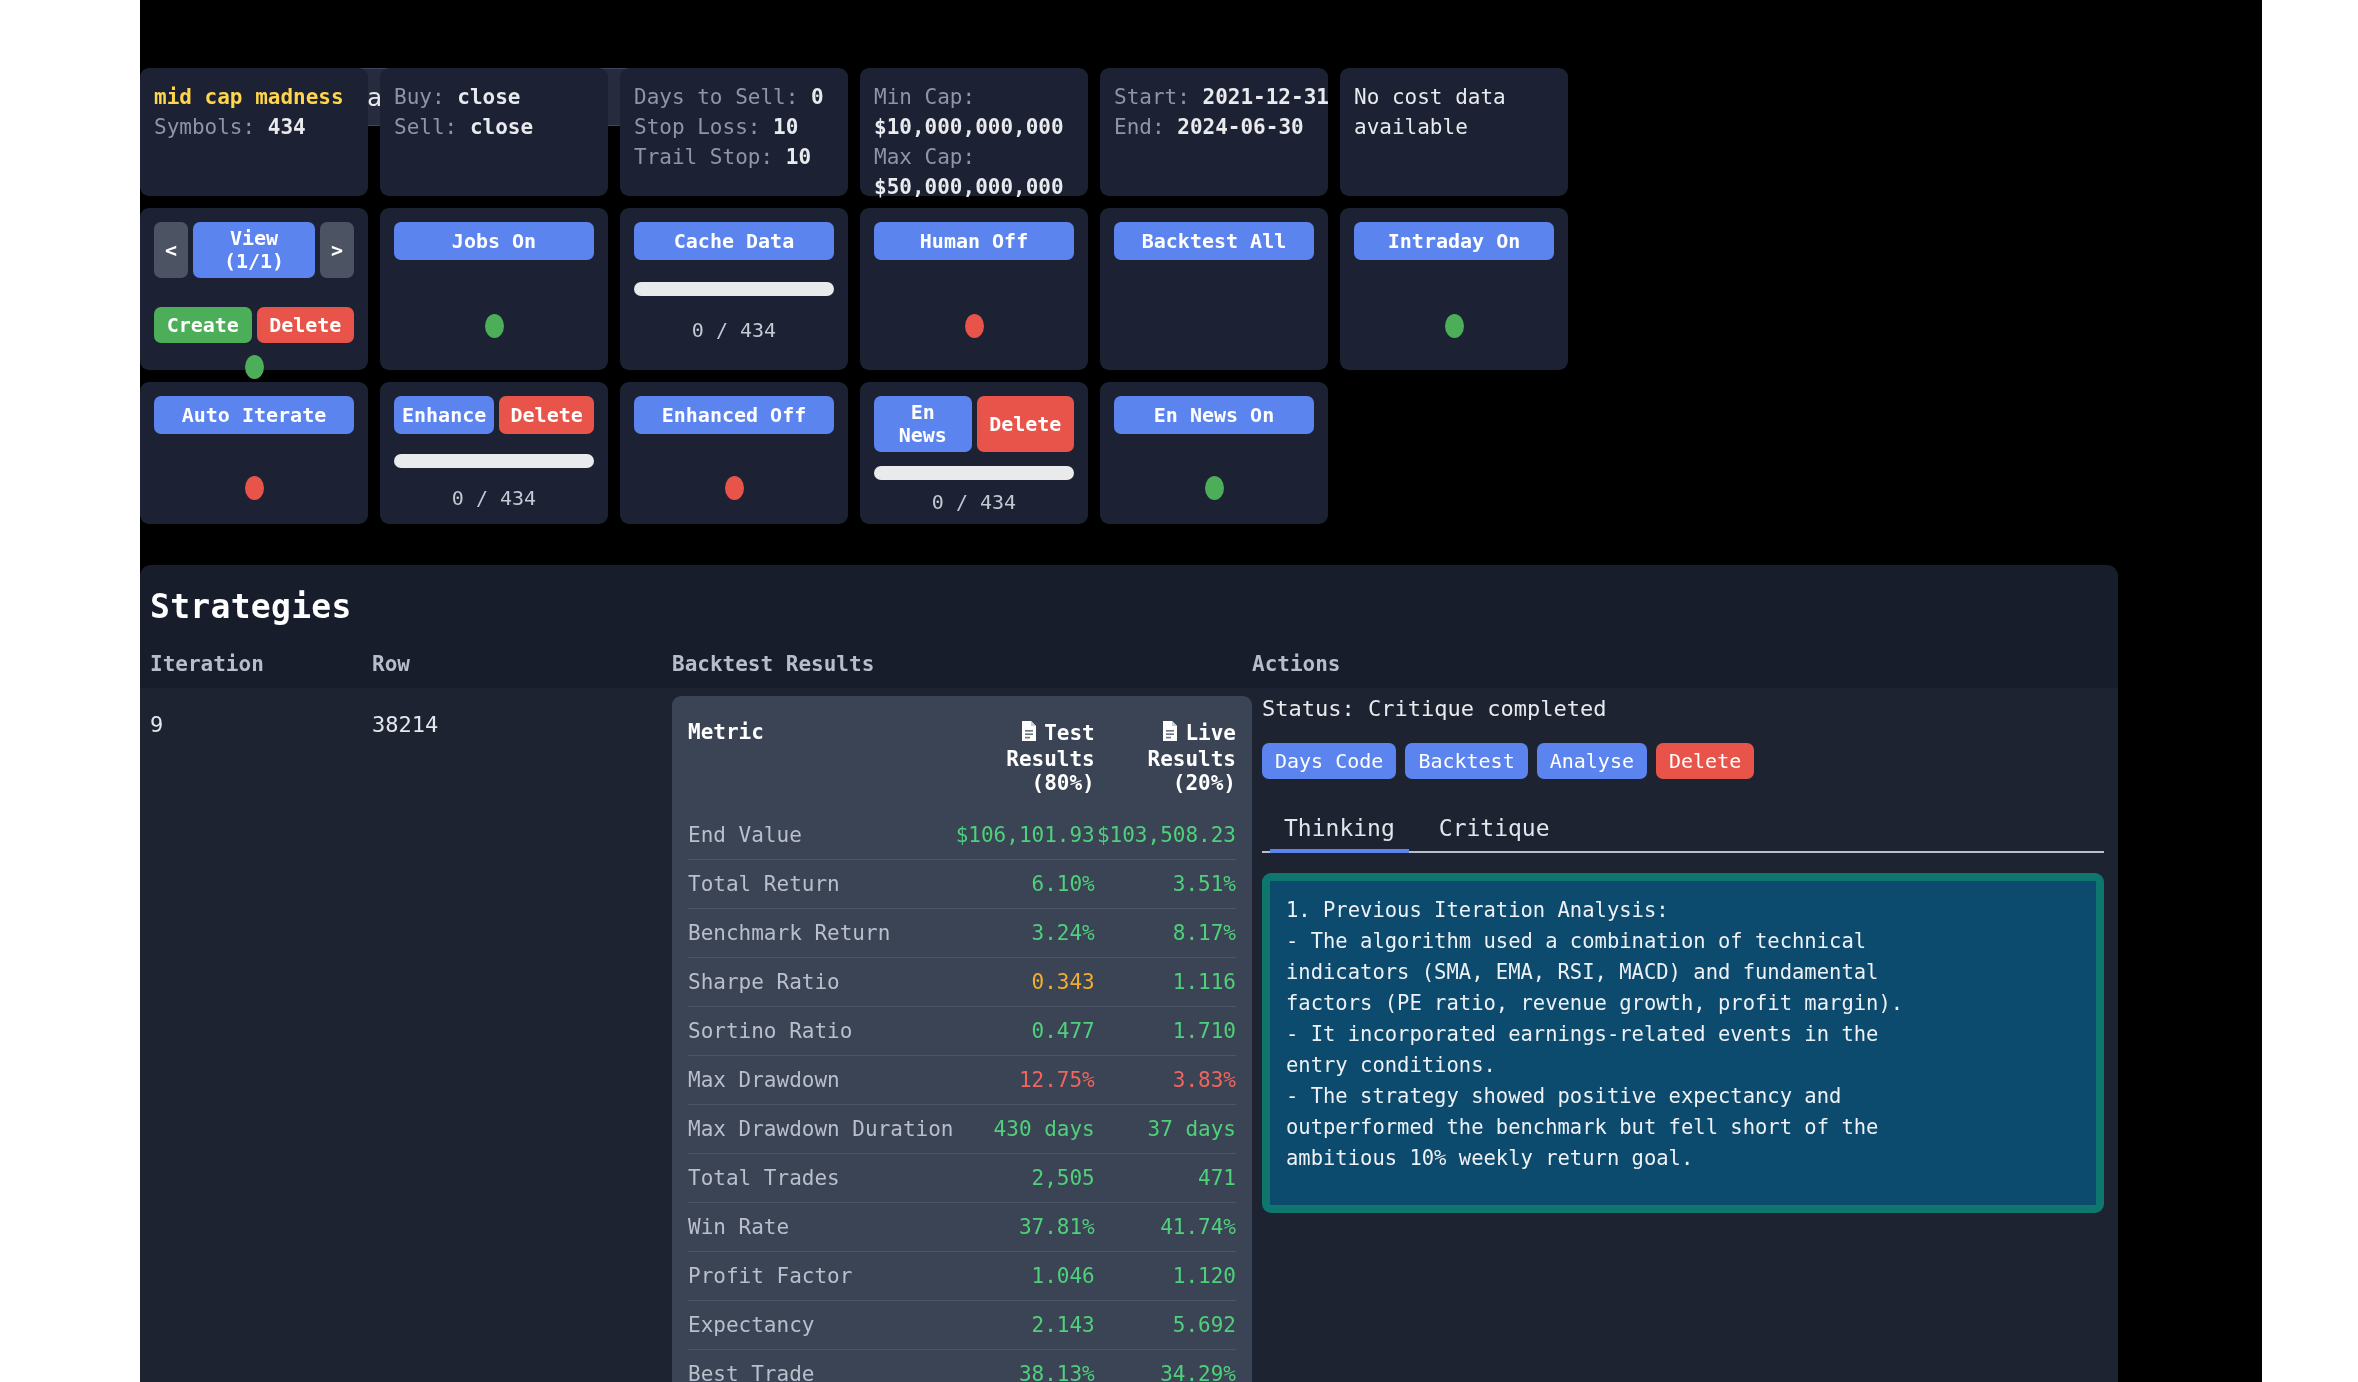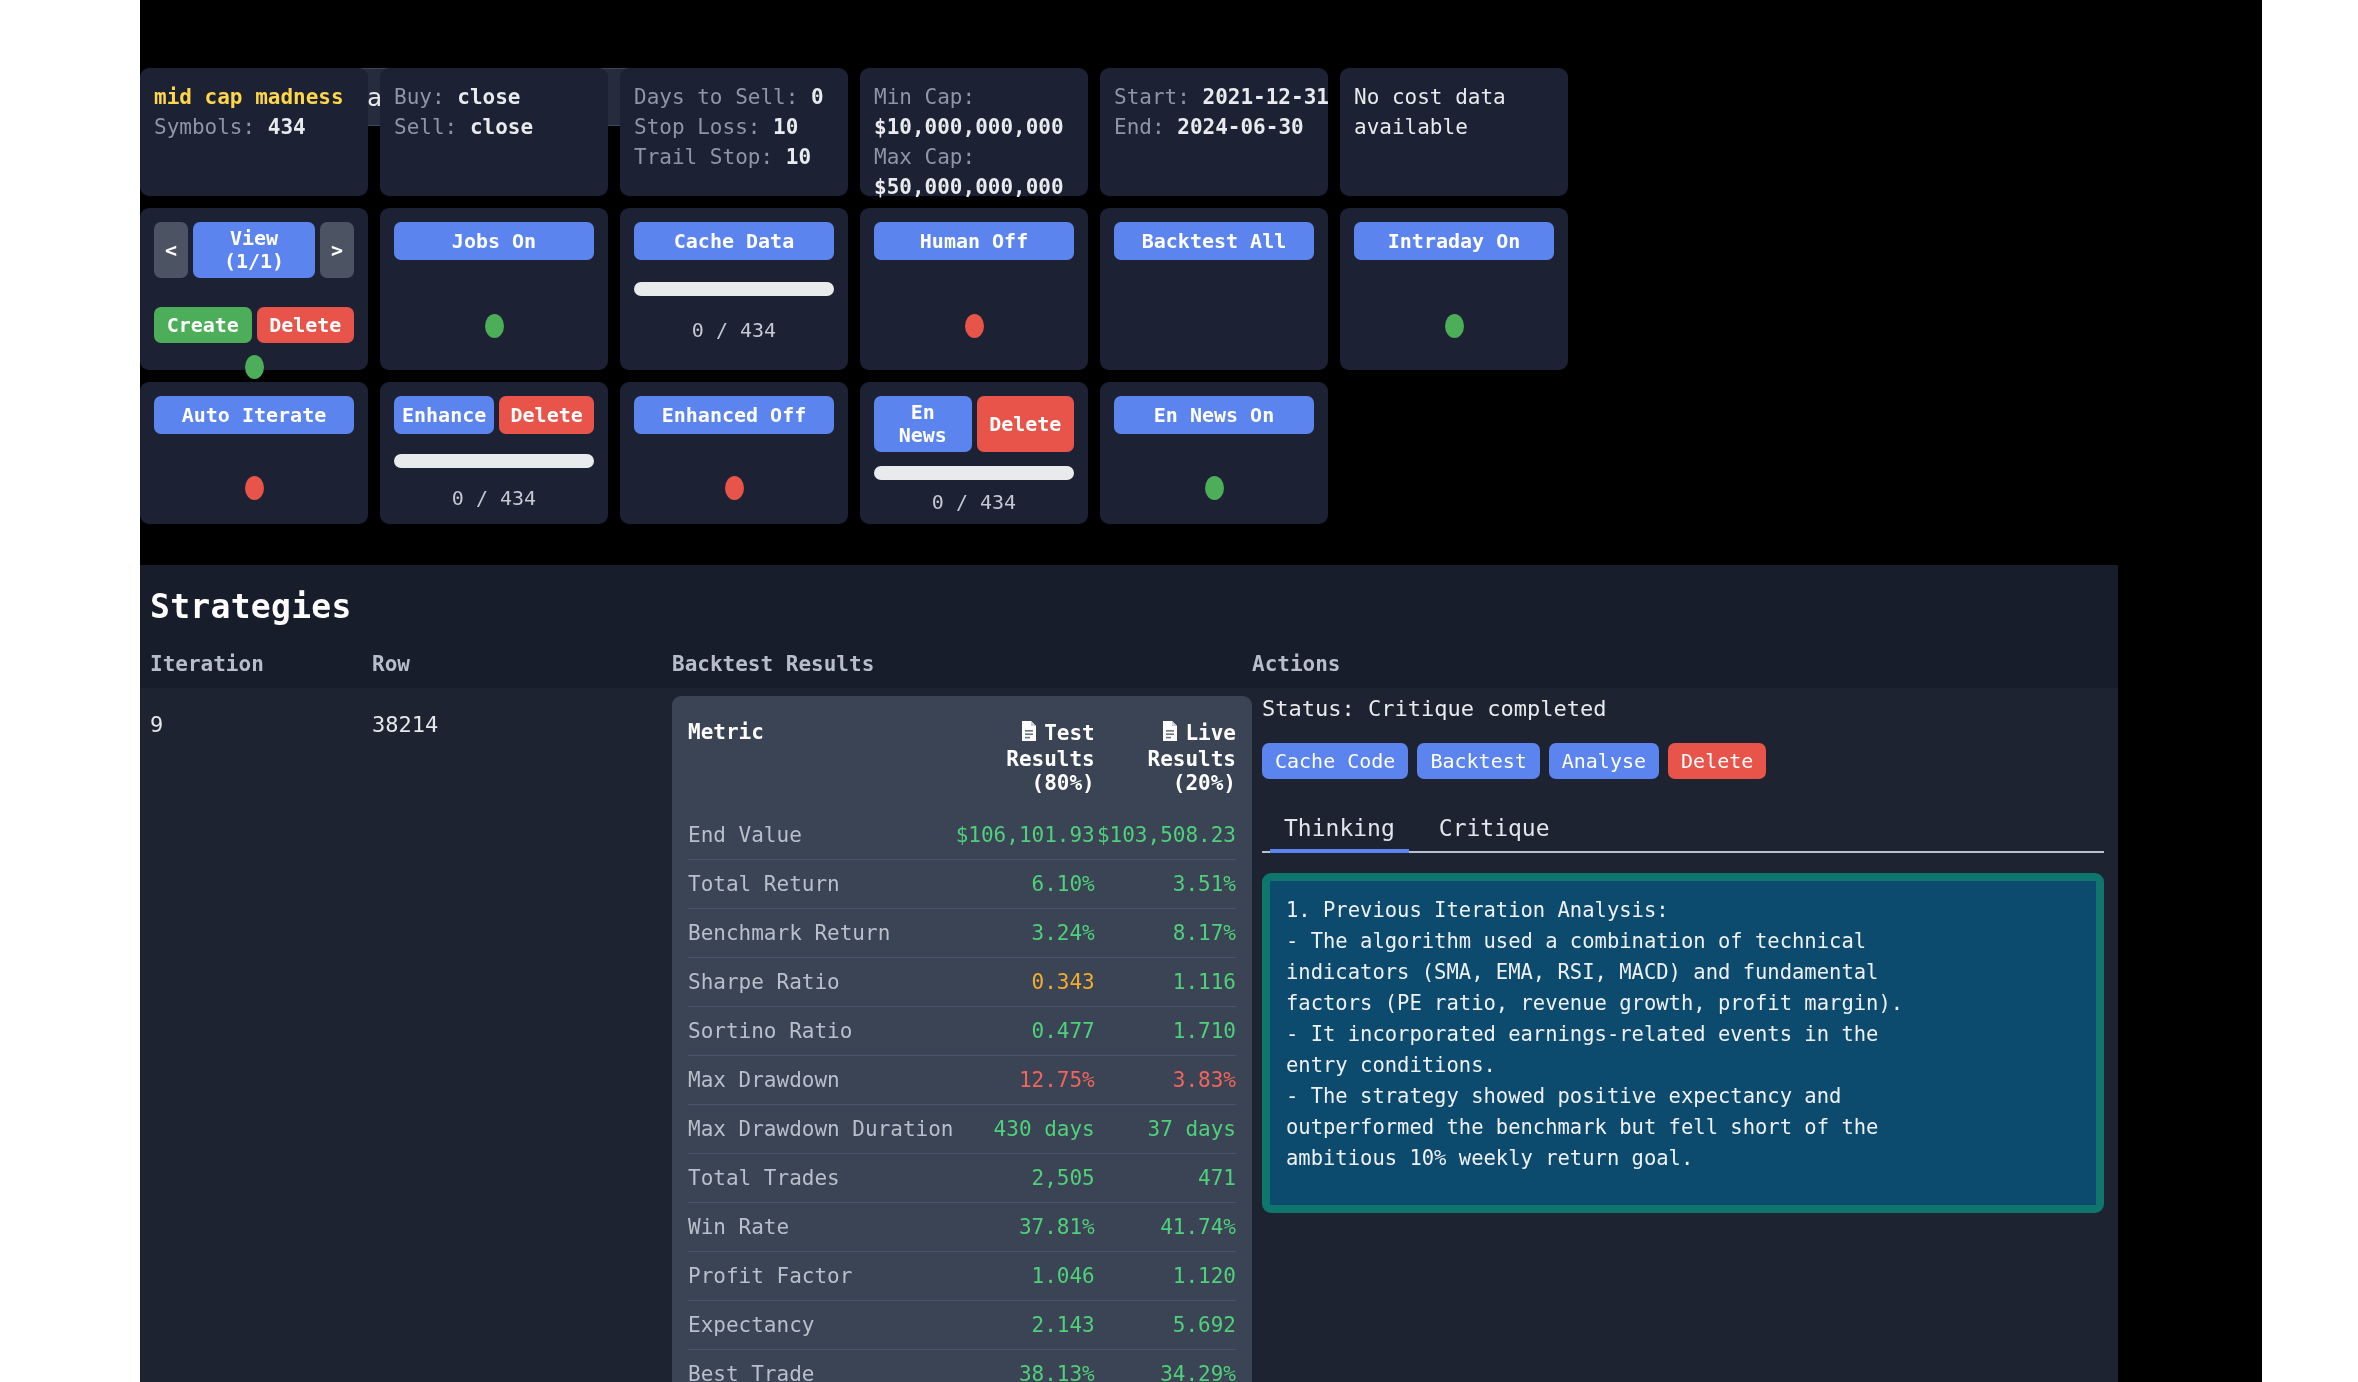--- a/index.html
+++ b/index.html
@@ -86,21 +86,21 @@
     width: 100%; height: 14px; border-radius: 7px;
     background: #e9eaec; margin: 0 auto; position: relative; cursor: pointer;
   }
   .count { text-align: center; color: #c3c8d2; font-size: 20px; }
 
   
   #strategies {
     position: absolute; left: 0px; top: 565px;
     width: 1978px; height: 817px;
     background: #181d2b;
-    border-radius: 1px;
+    border-radius: 11px;
     padding: 22px 0 0 0;
   }
   #strat-title {
     color: #ffffff; font-size: 33px; font-weight: bold;
     padding: 0 0 0 10px; letter-spacing: .3px;
   }
   .col-heads {
     display: flex; margin-top: 26px; padding-left: 10px;
     color: #b7bdc9; font-size: 21px; font-weight: bold;
   }
@@ -411,21 +411,21 @@
                   </tr>
                 </tbody>
             </table>
           </div>
         </div>
 
         <div class="cell-act">
           <div class="status">Status: Critique completed</div>
 
           <div class="act-btns" id="act-btns">
-              <button class="btn btn-blue">Cache Code</button>
+              <button class="btn btn-blue">Days Code</button>
               <button class="btn btn-blue">Backtest</button>
               <button class="btn btn-blue">Analyse</button>
               <button class="btn btn-red">Delete</button>
             </div>
 
           <div class="tabs" id="tabs">
               <div class="tab active">Thinking</div>
               <div class="tab">Critique</div>
             </div>
 

